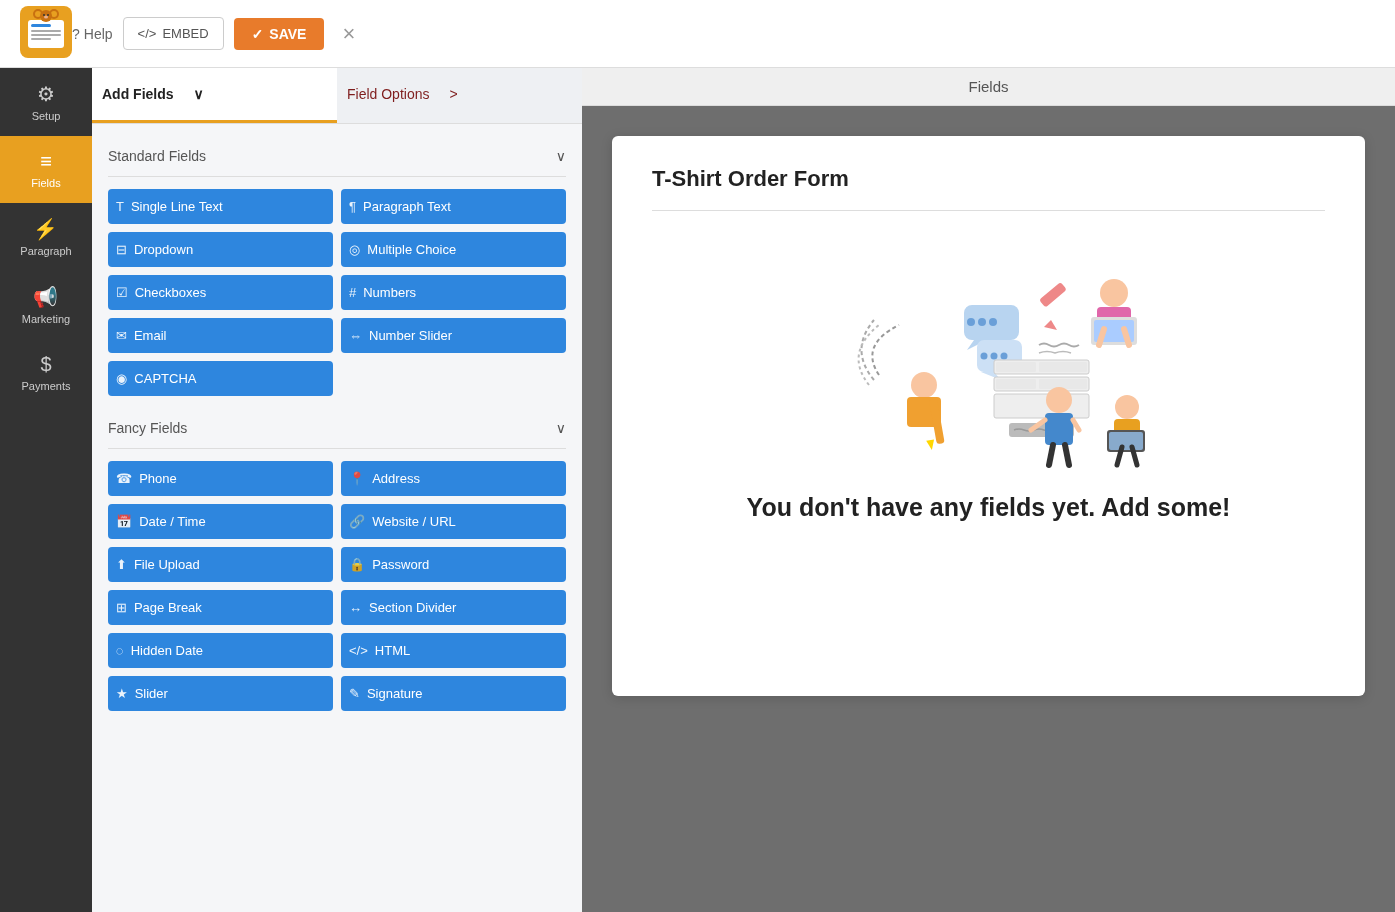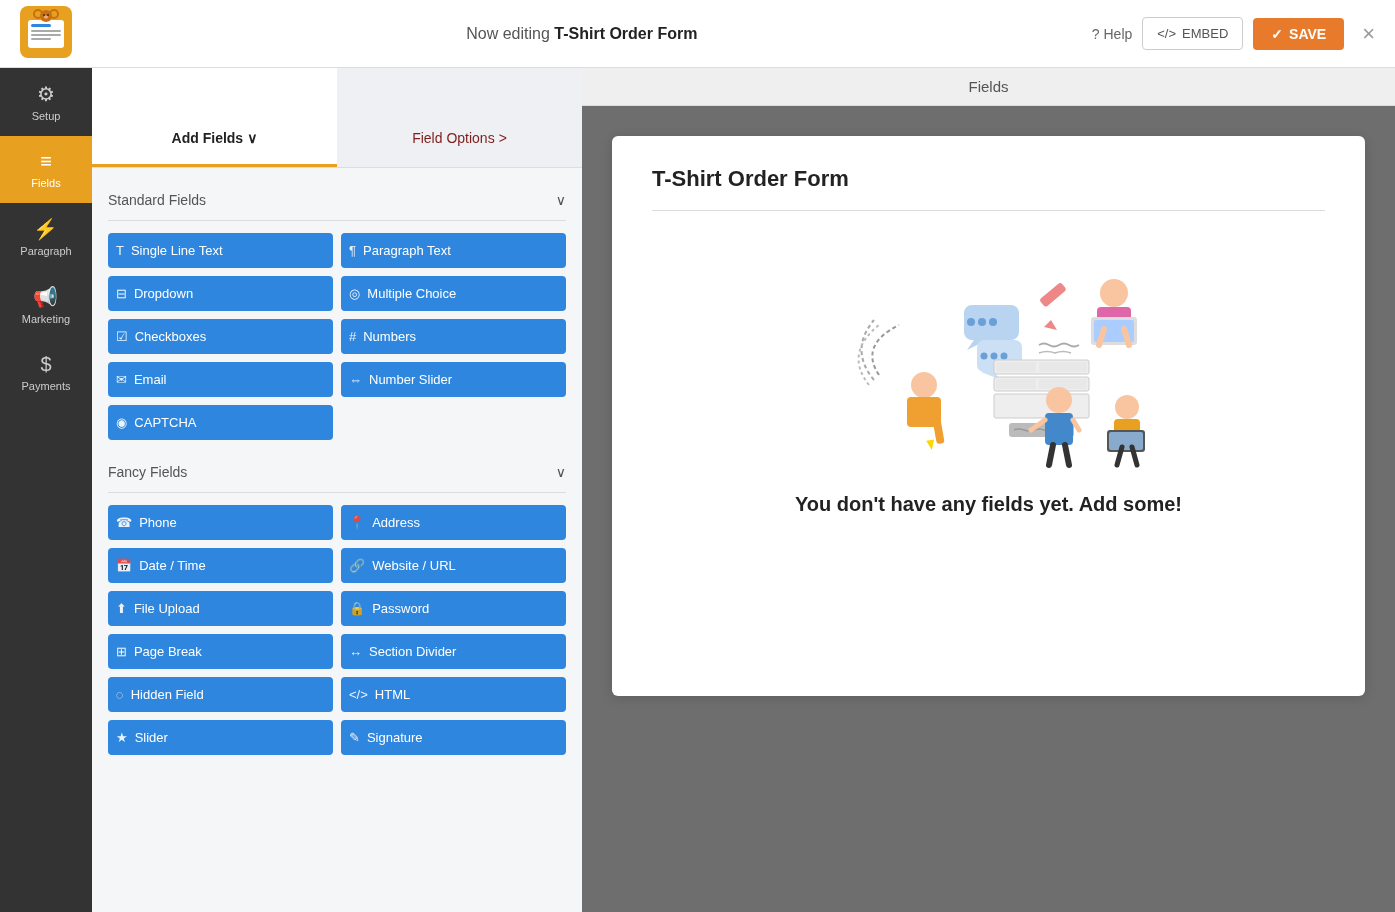--- a/index.html
+++ b/index.html
@@ -127,21 +127,21 @@
       color: #7f1d1d;
       cursor: pointer;
       border-bottom: 3px solid transparent;
     }
     .fields-tab.active {
       background: #fff;
       color: #222;
       font-weight: 600;
       border-bottom: 3px solid #e8a020;
     }
-    .fields-tab-label { display: flex; align-items: center; justify-content: center; gap: 4px; margin-top: 44px; }
+    .fields-tab-label { display: flex; align-items: center; gap: 20px; }
 
     .fields-content {
       overflow-y: auto;
       flex: 1;
       padding: 14px 16px;
     }
 
     
     .section-header {
       display: flex;
@@ -234,21 +234,21 @@
       flex-direction: column;
       align-items: center;
       padding: 10px 0 20px 0;
     }
     .empty-state-illustration {
       width: 340px;
       height: 230px;
       margin-bottom: 18px;
     }
     .empty-state-title {
-      font-size: 20px;
+      font-size: 25px;
       font-weight: 700;
       color: #222;
       margin-bottom: 8px;
       text-align: center;
     }
     .empty-state-subtitle {
       font-size: 14px;
       color: #888;
       text-align: center;
     }
@@ -276,23 +276,20 @@
       <circle cx="18" cy="8" r="3" fill="#e8a020"></circle>
       <circle cx="34" cy="8" r="3" fill="#e8a020"></circle>
 
       <circle cx="26" cy="10" r="6" fill="#c87010"></circle>
       <circle cx="24" cy="9" r="1" fill="#333"></circle>
       <circle cx="28" cy="9" r="1" fill="#333"></circle>
       <ellipse cx="26" cy="11" rx="2" ry="1.5" fill="#e8b090"></ellipse>
     </svg>
   </div>
 
-  <div class="top-bar-title">
-    <span>Now editing</span>&nbsp;<strong>T-Shirt Order Form</strong>
-  </div>
 
   <div class="top-bar-actions">
     <button class="btn-help">
       <span>?</span>
       <span>Help</span>
     </button>
     <button class="btn-embed">
       <span>&lt;/&gt;</span>
       <span>EMBED</span>
     </button>
@@ -426,21 +423,21 @@
         <button class="field-btn">
           <span class="btn-icon">⊞</span>
           <span>Page Break</span>
         </button>
         <button class="field-btn">
           <span class="btn-icon">↔</span>
           <span>Section Divider</span>
         </button>
         <button class="field-btn">
           <span class="btn-icon">◌</span>
-          <span>Hidden Field</span>
+          <span>Hidden Date</span>
         </button>
         <button class="field-btn">
           <span class="btn-icon">&lt;/&gt;</span>
           <span>HTML</span>
         </button>
         <button class="field-btn">
           <span class="btn-icon">★</span>
           <span>Slider</span>
         </button>
         <button class="field-btn">

